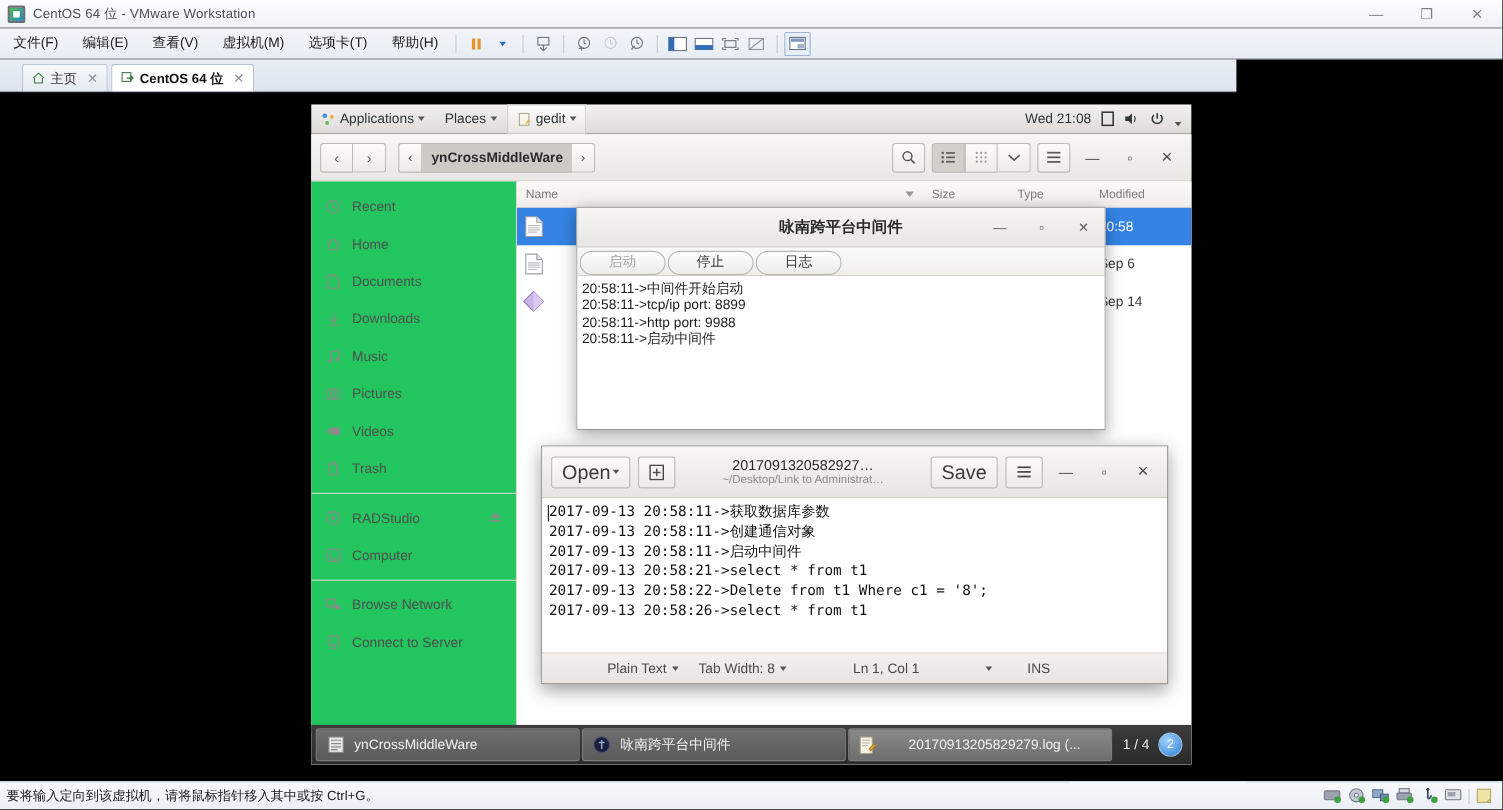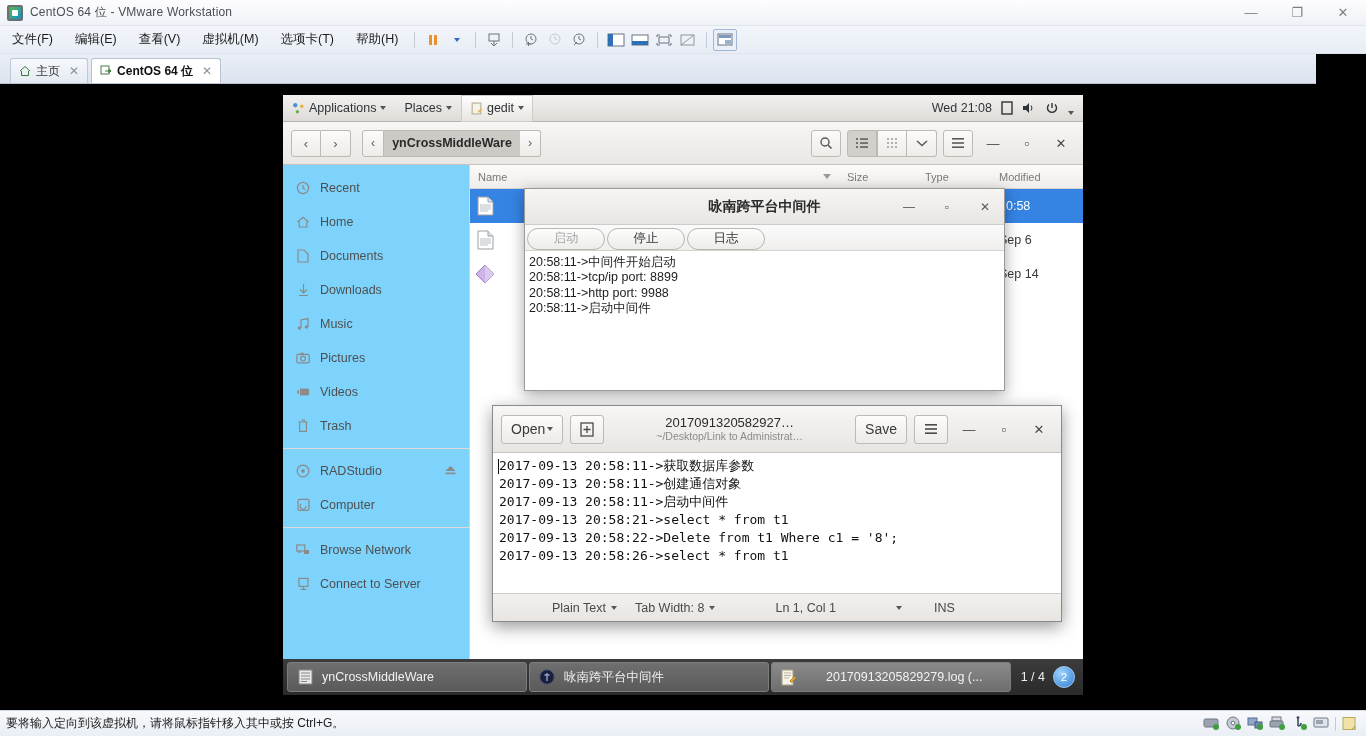--- a/index.html
+++ b/index.html
@@ -40,24 +40,24 @@
     background:linear-gradient(to bottom,#f2f5fa,#e8edf5);
     display:flex; align-items:center; border-bottom:1px solid #dfe4ec;
   }
   .vm-menu { font-size:12.5px; color:#1b1b1b; padding:3px 10px; margin-left:2px;}
   .vm-tbsep { width:1px; height:16px; background:#c5cbd6; margin:0 6px; }
   .vm-tbicon { width:24px; height:22px; display:flex; align-items:center; justify-content:center; }
   .vm-tbicon svg{ display:block; }
   .vm-tbicon.framed{ border:1px solid #9fb6d4; background:#e9f0fa; border-radius:2px; }
 
   .vm-tabstrip {
-    position:absolute; left:0; top:54px; width:1316px; height:30px;
+    position:absolute; left:0; top:54px; width:1124px; height:30px;
     background:linear-gradient(to bottom,#e9eef6,#dde4ef);
     border-bottom:1px solid #b9c2d0;
-    display:flex; align-items:flex-end; padding-left:10px;
+    display:flex; align-items:flex-end; padding-left:20px;
   }
   .vm-tab {
     height:25px; display:flex; align-items:center; gap:5px;
     padding:0 8px; font-size:12px; color:#333;
     border:1px solid #bfc8d6; border-bottom:none;
     border-radius:3px 3px 0 0; margin-right:3px;
     background:linear-gradient(to bottom,#f6f8fb,#e4eaf3);
   }
   .vm-tab.active{ background:#fff; border-color:#b9c2d0; font-weight:bold; color:#111; }
   .vm-tab .x { color:#8a9099; font-size:12px; margin-left:4px; }
@@ -122,21 +122,21 @@
     font-size:12.5px; color:#5c5c5c;
   }
   .path-seg.cur{ background:#cdc9c4; color:#2a2a2a; font-weight:bold; border-left:none;border-right:none;}
   .path-seg:first-child{ border-radius:3px 0 0 3px;}
   .path-seg:last-child{ border-radius:0 3px 3px 0; border-left:none;}
   .nt-right{ margin-left:auto; display:flex; align-items:center; gap:6px; }
   .wctl{ width:28px;height:28px;display:flex;align-items:center;justify-content:center;color:#4a4a4a;font-size:13px;}
 
   .nt-body{ flex:1; display:flex; min-height:0; }
   .nt-side{
-    width:187px; background:#7dd3fc; border-right:1px solid #d8d4cf;
+    width:187px; background:#22c55e; border-right:1px solid #d8d4cf;
     padding-top:6px; font-size:12.5px; color:#4f4f4f;
   }
   .side-item{ height:34px; display:flex; align-items:center; gap:9px; padding:0 12px; }
   .side-sep{ height:1px; background:#dedad5; margin:5px 0; }
   .side-ic{ width:16px;height:16px;display:flex;align-items:center;justify-content:center;color:#8a8a8a;}
   .side-eject{ margin-left:auto; color:#8a8a8a; }
 
   .nt-list{ flex:1; background:#fff; position:relative; }
   .nt-cols{
     height:24px; display:flex; align-items:center;
@@ -221,21 +221,21 @@
   }
   .ge-head{
     height:47px; background:linear-gradient(to bottom,#f7f6f5,#e7e5e2);
     border-bottom:1px solid #c6c2bd; display:flex; align-items:center;
     padding:0 8px; gap:7px;
   }
   .ge-btn{
     height:29px; display:flex; align-items:center; gap:2px; padding:0 9px;
     border:1px solid #bdb9b4; border-radius:3px;
     background:linear-gradient(to bottom,#fdfcfb,#edeae7);
-    font-size:14px; color:#3a3a3a;
+    font-size:18px; color:#3a3a3a;
   }
   .ge-titlebox{ flex:1; text-align:center; line-height:1.15; }
   .ge-t1{ font-size:13px; font-weight:normal; color:#2a2a2a; }
   .ge-t2{ font-size:10.5px; color:#8e8a86; }
   .ge-text{
     flex:1; background:#fff; padding:4px 0 0 6px;
     font-family:"DejaVu Sans Mono","Liberation Mono",monospace;
     font-size:13px; color:#111; line-height:1.38; position:relative; overflow:hidden;
   }
   .ge-caret{ position:absolute; left:5px; top:6px; width:1px; height:15px; background:#111; }

